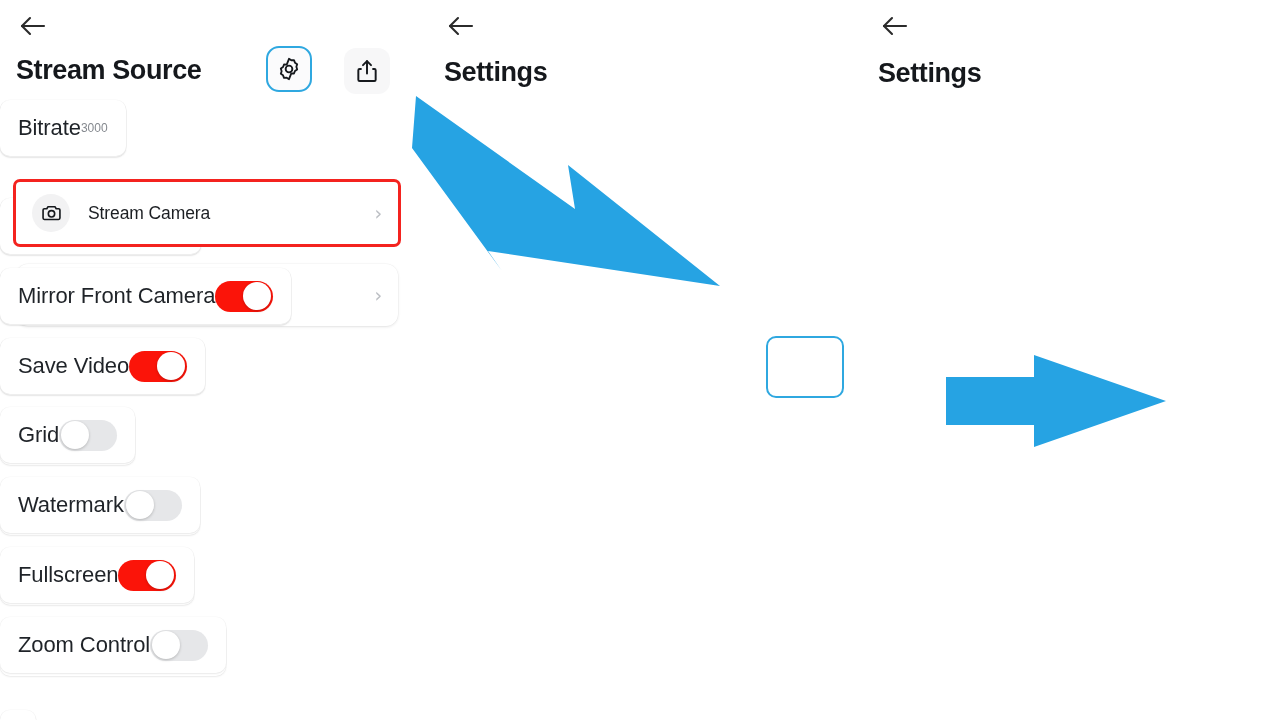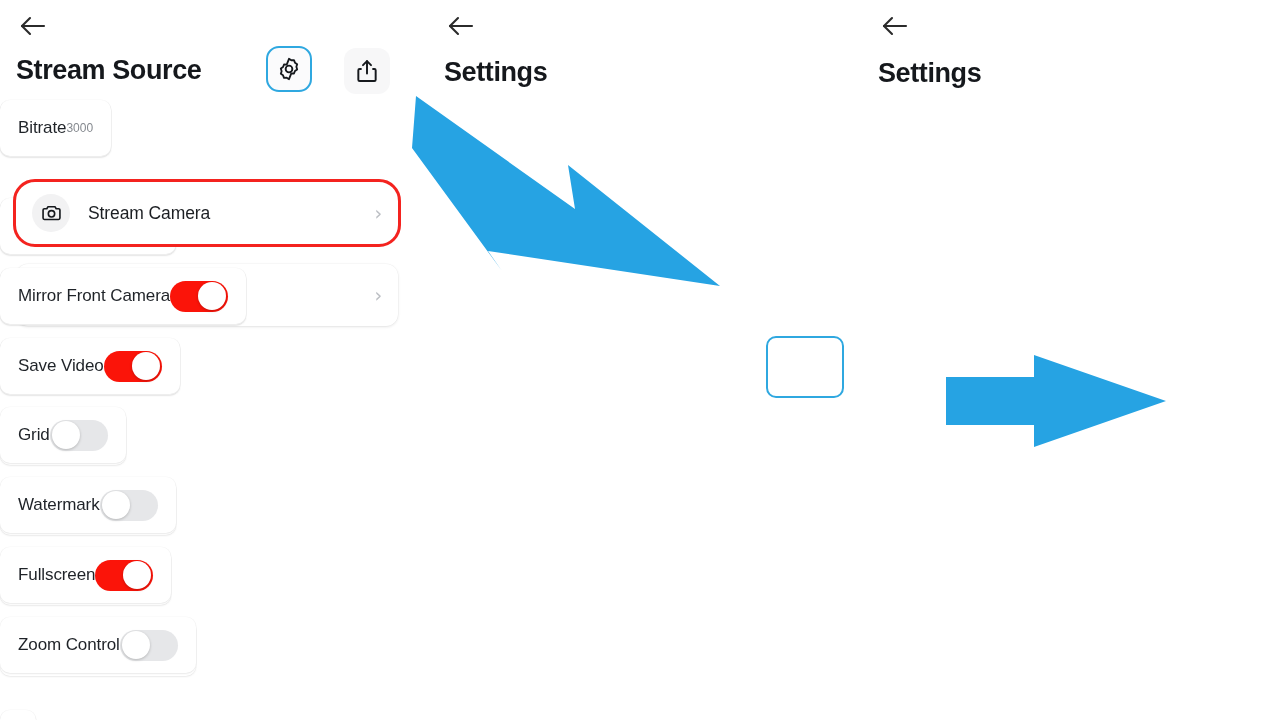--- a/index.html
+++ b/index.html
@@ -77,21 +77,21 @@
     background: #ffffff;
     border-radius: 12px;
     box-shadow: 0 1px 3px rgba(0,0,0,0.10), 0 0 0 0.5px rgba(0,0,0,0.04);
     display: flex;
     align-items: center;
     padding: 0 16px;
   }
   .source-card.selected {
     outline: 3px solid #f4231f;
     outline-offset: 0px;
-    border-radius: 19px;
+    border-radius: 4px;
     z-index: 3;
     text-align: center;
   }
   .src-icon-wrap {
     width: 38px;
     height: 38px;
     border-radius: 50%;
     background: #f2f2f3;
     display: flex;
     align-items: center;
@@ -139,21 +139,21 @@
     height: 56px;
     background: #ffffff;
     border-radius: 10px;
     box-shadow: 0 1px 2px rgba(0,0,0,0.07), 0 0 0 0.5px rgba(0,0,0,0.035);
     display: flex;
     align-items: center;
     padding: 0 18px;
   }
 
   .setting-label {
-    font-size: 17px;
+    font-size: 22px;
     color: #1f2328;
     letter-spacing: -0.1px;
   }
   .setting-value {
     margin-left: auto;
     font-size: 12px;
     color: #85898f;
   }
 
   

